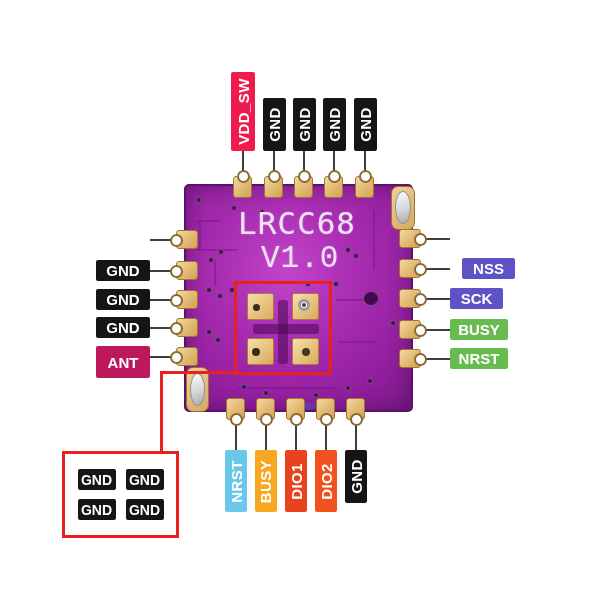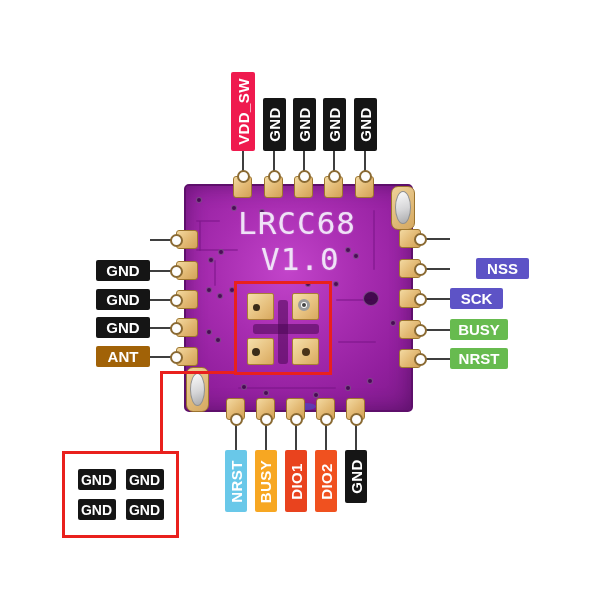--- a/index.html
+++ b/index.html
@@ -7,21 +7,21 @@
        font-family:"Liberation Sans",sans-serif;}
   .board{position:absolute;left:184px;top:184px;width:229px;height:228px;box-sizing:border-box;
          background:radial-gradient(circle at 45% 38%, #c244ca 0%, #a82db1 38%, #921f9e 72%, #7c1a89 100%);
          border:2px solid #5e0f6b;border-radius:5px;box-shadow:inset 0 0 20px rgba(40,0,55,.4);z-index:1;}
   .trace{position:absolute;background:rgba(120,20,135,.9);opacity:.55;border-radius:2px;z-index:2;}
   .via{position:absolute;border-radius:50%;background:rgba(60,6,72,.85);
        border:1px solid rgba(240,214,250,.3);box-sizing:border-box;z-index:2;}
   .silk{position:absolute;color:#efe2f7;font-family:"DejaVu Sans Mono",monospace;
         text-shadow:0 0 2px rgba(255,255,255,.3);z-index:3;letter-spacing:1px;}
   .silk1{left:238px;top:205px;font-size:31px;}
-  .silk2{left:261px;top:241px;font-size:31px;}
+  .silk2{left:261px;top:241px;font-size:31px;font-family:Liberation Mono, monospace;}
   .tab{position:absolute;background:linear-gradient(135deg,#f3d9a1 0%,#e2b872 55%,#d3a258 100%);
        border:1px solid #9e762f;border-radius:3px;box-sizing:border-box;z-index:4;}
   .hole{position:absolute;width:9px;height:9px;border-radius:50%;background:#fdfdfd;
         border:2px solid #8a6a33;box-sizing:content-box;}
   .pad{position:absolute;width:27px;height:27px;box-sizing:border-box;z-index:4;
        background:linear-gradient(135deg,#f5e0ab 0%,#e6bf7c 60%,#d8a95f 100%);
        border:1px solid #a87e35;border-radius:2px;}
   .dot{position:absolute;border-radius:50%;z-index:5;}
   .cross{position:absolute;background:rgba(74,8,84,.55);border-radius:3px;z-index:3;}
   .mount{position:absolute;background:linear-gradient(135deg,#eed29a,#d5a860);
@@ -172,32 +172,32 @@
       <div class="hole" style="left: -7px; top: 3px;"></div>
     </div>
     <div class="wire" style="left: 150px; top: 327px; width: 32px; height: 2px;"></div>
     <div class="chip" style="left: 96px; top: 317px; width: 54px; height: 21px; background: rgb(21, 21, 21);">
       <span>GND</span>
     </div>
     <div class="tab" style="left: 176px; top: 318px; width: 22px; height: 19px;">
       <div class="hole" style="left: -7px; top: 3px;"></div>
     </div>
     <div class="wire" style="left: 150px; top: 356px; width: 32px; height: 2px;"></div>
-    <div class="chip" style="left: 96px; top: 346px; width: 54px; height: 21px; background: #a16207;">
+    <div class="chip" style="left: 96px; top: 346px; width: 54px; height: 32px; background: #be185d;">
       <span>ANT</span>
     </div>
     <div class="tab" style="left: 176px; top: 347px; width: 22px; height: 19px;">
       <div class="hole" style="left: -7px; top: 3px;"></div>
     </div>
     <div class="wire" style="left: 415px; top: 238px; width: 35px; height: 2px;"></div>
     <div class="tab" style="left: 399px; top: 229px; width: 22px; height: 19px;">
       <div class="hole" style="right: -7px; top: 3px;"></div>
     </div>
     <div class="wire" style="left: 415px; top: 268px; width: 35px; height: 2px;"></div>
-    <div class="chip" style="left: 476px; top: 258px; width: 53px; height: 21px; background: rgb(93, 83, 198); justify-content: center;">
+    <div class="chip" style="left: 462px; top: 258px; width: 53px; height: 21px; background: rgb(93, 83, 198); justify-content: center;">
       <span>NSS</span>
     </div>
     <div class="tab" style="left: 399px; top: 259px; width: 22px; height: 19px;">
       <div class="hole" style="right: -7px; top: 3px;"></div>
     </div>
     <div class="wire" style="left: 415px; top: 298px; width: 35px; height: 2px;"></div>
     <div class="chip" style="left: 450px; top: 288px; width: 53px; height: 21px; background: rgb(93, 83, 198);">
       <span>SCK</span>
     </div>
     <div class="tab" style="left: 399px; top: 289px; width: 22px; height: 19px;">

